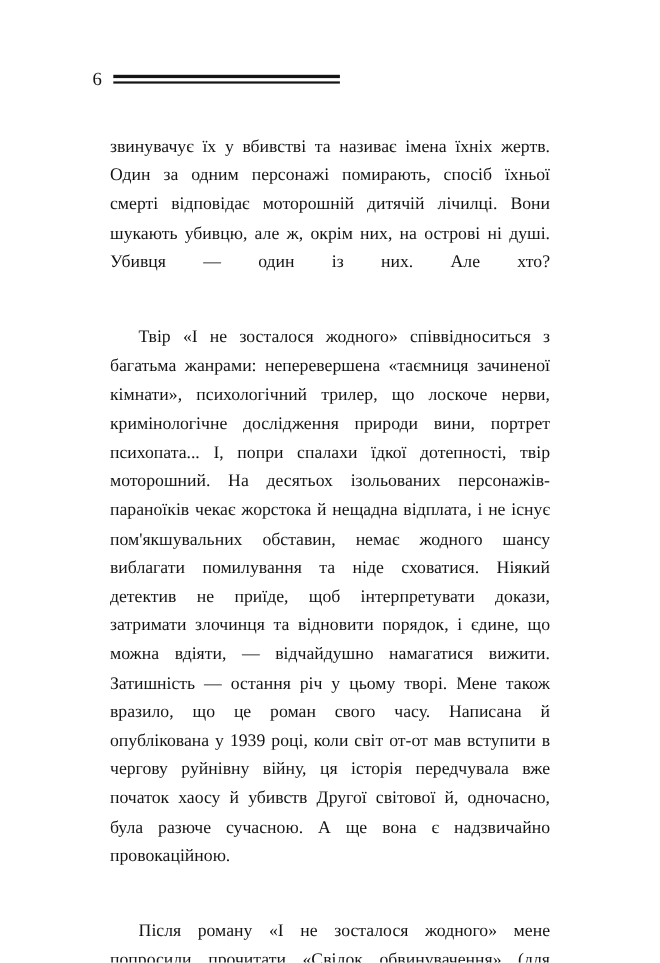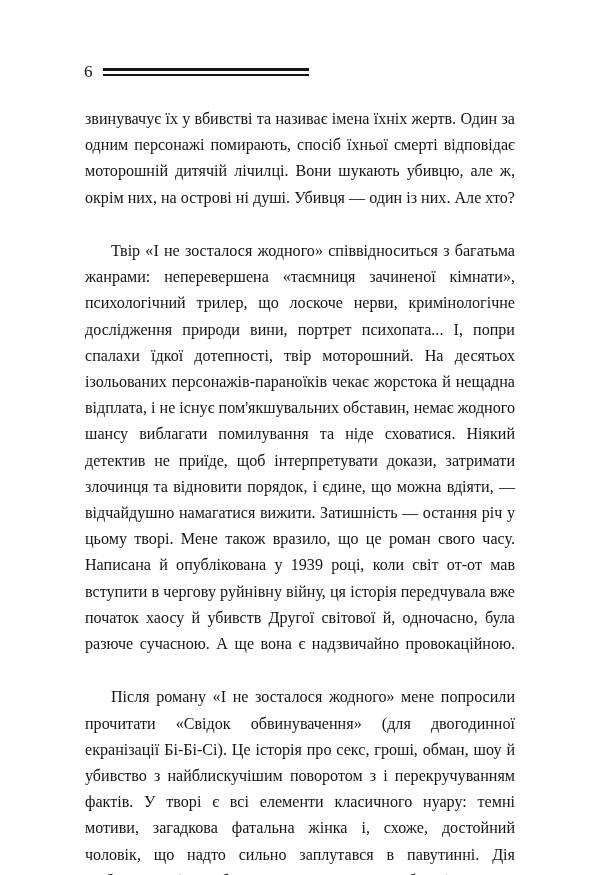--- a/index.html
+++ b/index.html
@@ -59,21 +59,21 @@
     left: 84px;
     width: 432px;
     font-size: 16.1px;
     line-height: 26.2px;
     text-align: justify;
     text-justify: inter-word;
     color: #141414;
     hyphens: manual;
   }
   .body-text p {
-    margin: 1px;
+    margin: 16px;
     text-indent: 26px;
   }
   .body-text p.noindent {
     text-indent: 0;
   }
   
   .body-text p::after {
     content: "";
     display: inline-block;
     width: 100%;

